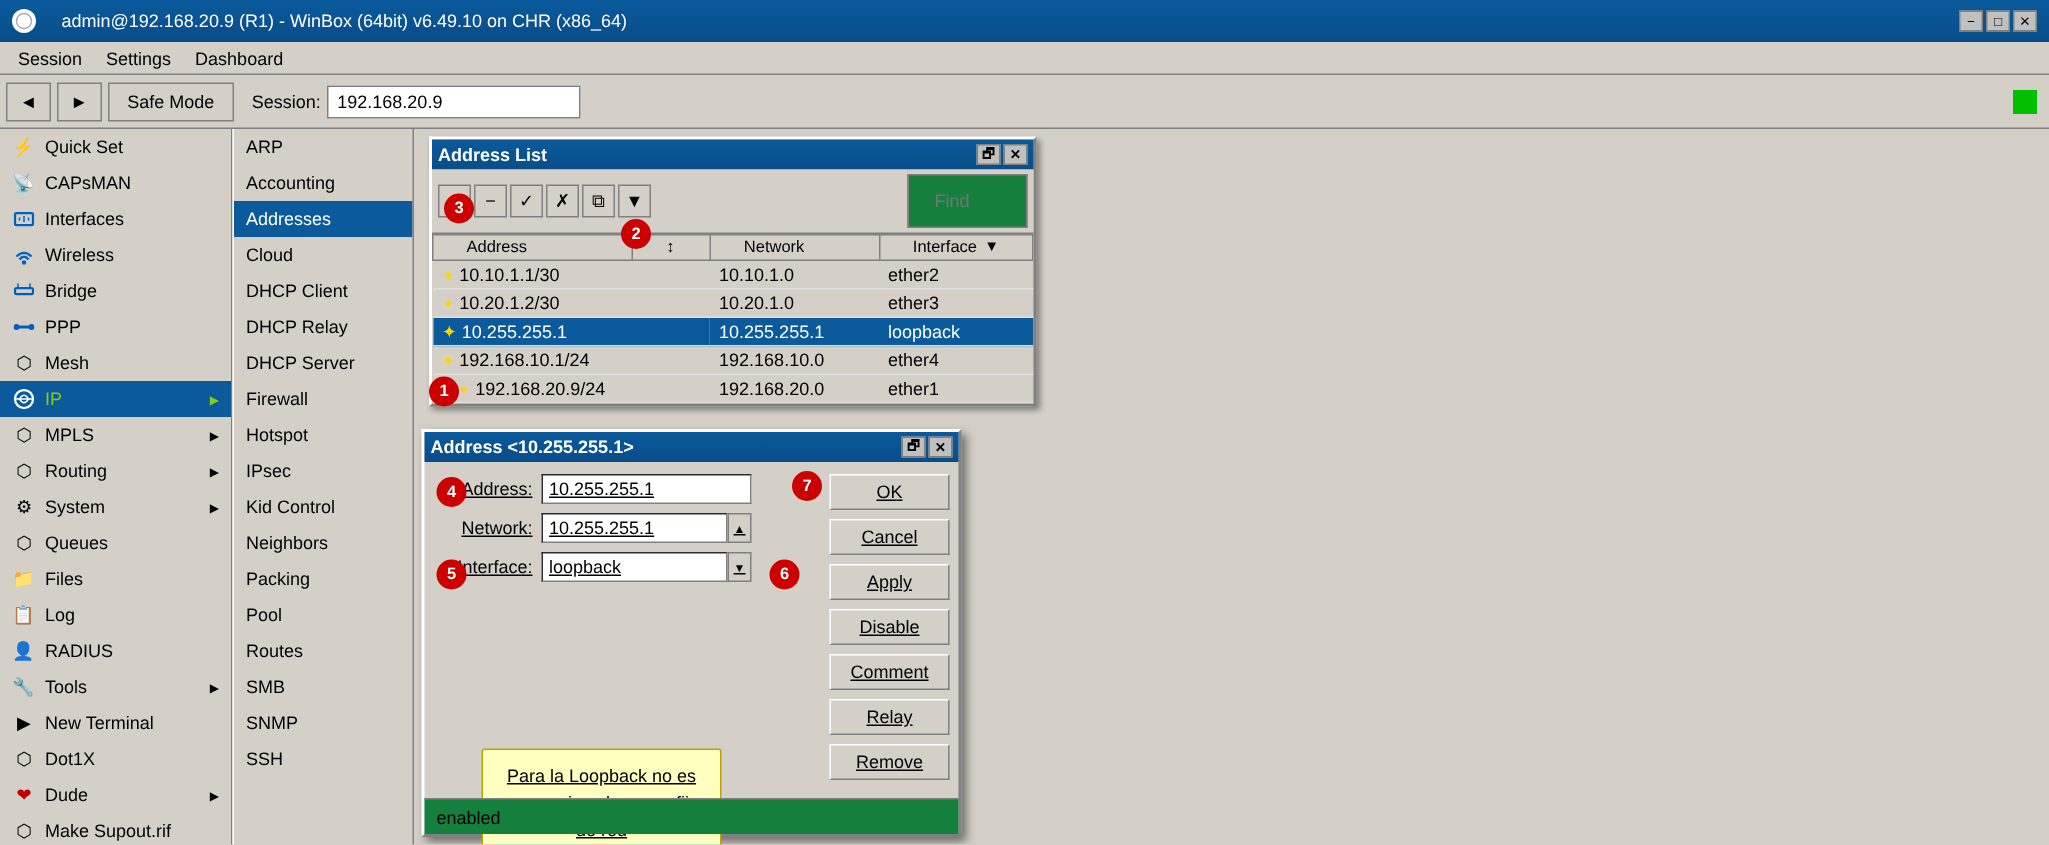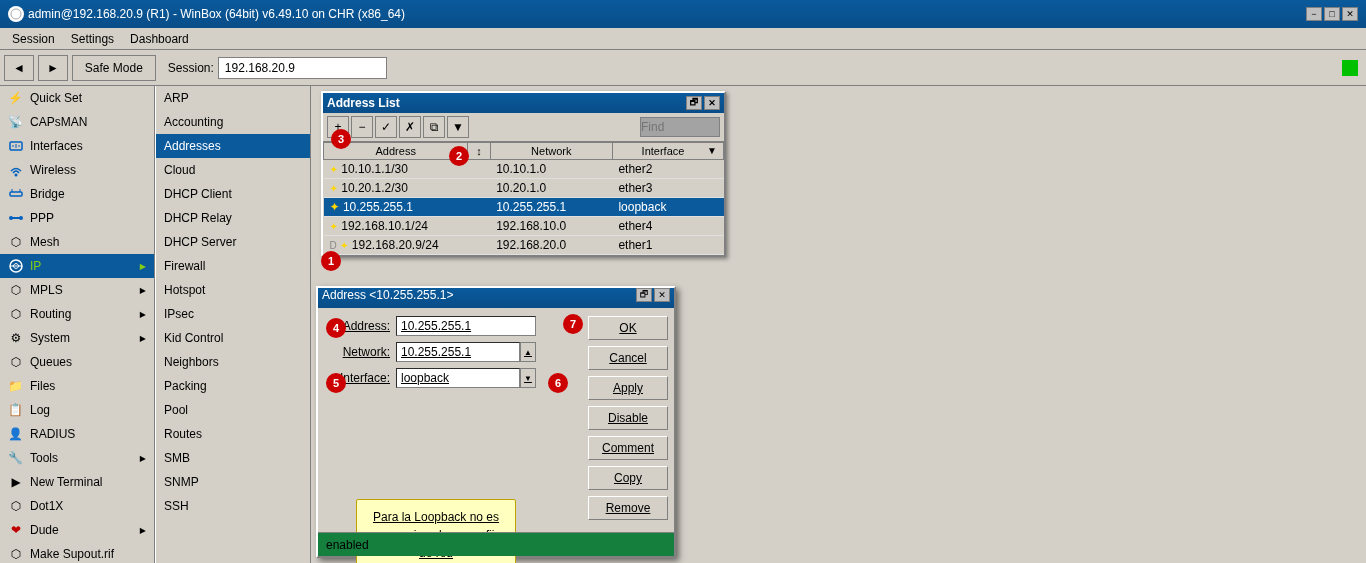--- a/index.html
+++ b/index.html
@@ -1,20 +1,20 @@
 <!DOCTYPE html>
 <html><head>
   <meta charset="utf-8">
   <style>
     * { box-sizing: border-box; margin: 0; padding: 0; }
     body { font-family: 'Segoe UI', Tahoma, Geneva, Verdana, sans-serif; font-size: 12px; background: #d4d0c8; overflow: hidden; width: 1366px; height: 563px; }
 
     
     .title-bar { background: linear-gradient(to bottom, #0a5a9c, #084d88); color: white; height: 28px; display: flex; align-items: center; justify-content: space-between; padding: 0 8px; font-size: 12px; }
-    .title-bar-left { display: flex; align-items: center; gap: 4px; }
+    .title-bar-left { display: flex; align-items: center; gap: 17px; }
     .title-bar-icon { width: 16px; height: 16px; background: #fff; border-radius: 50%; display: flex; align-items: center; justify-content: center; }
     .title-bar-controls { display: flex; gap: 2px; }
 
     
     .menu-bar { background: #d4d0c8; height: 22px; display: flex; align-items: center; border-bottom: 1px solid #808080; padding: 0 4px; text-align: center; }
     .menu-item { padding: 2px 8px; cursor: pointer; font-size: 12px; }
 
     
     .toolbar { background: #d4d0c8; height: 36px; display: flex; align-items: center; padding: 0 4px; gap: 4px; border-bottom: 1px solid #808080; }
     .toolbar-btn { background: #d4d0c8; border: 1px solid #808080; height: 26px; padding: 2px 8px; cursor: pointer; display: flex; align-items: center; gap: 4px; font-size: 12px; }
@@ -27,49 +27,49 @@
     .main-layout { display: flex; height: calc(563px - 86px); }
 
     
     .sidebar { width: 155px; background: #d4d0c8; border-right: 1px solid #808080; overflow-y: auto; flex-shrink: 0; }
     .sidebar-item { display: flex; align-items: center; gap: 6px; padding: 3px 8px; cursor: pointer; font-size: 12px; height: 24px; }
     .sidebar-item.active { background: #0a5a9c; color: #84cc16; }
     .sidebar-icon { width: 16px; height: 16px; display: inline-flex; align-items: center; justify-content: center; flex-shrink: 0; }
     .sidebar-arrow { margin-left: auto; font-size: 8px; }
 
     
-    .submenu { width: 156px; background: #d4d0c8; border-right: 1px solid #808080; overflow-y: auto; flex-shrink: 0; border-left: 1px solid #fff; }
+    .submenu { width: 121px; background: #d4d0c8; border-right: 1px solid #808080; overflow-y: auto; flex-shrink: 0; border-left: 1px solid #fff; }
     .submenu-item { padding: 3px 8px; cursor: pointer; font-size: 12px; height: 24px; display: flex; align-items: center; }
     .submenu-item.active { background: #0a5a9c; color: white; }
 
     
     .content-area { flex: 1; background: #d4d0c8; position: relative; overflow: hidden; }
 
     
     .win-window { position: absolute; background: #d4d0c8; border: 2px solid #808080; border-top: 2px solid #fff; border-left: 2px solid #fff; box-shadow: 2px 2px 4px rgba(0,0,0,0.4); }
     .win-title-bar { background: linear-gradient(to bottom, #0a5a9c, #084d88); color: white; height: 20px; display: flex; align-items: center; justify-content: space-between; padding: 0 4px; font-size: 12px; font-weight: bold; }
     .win-title-controls { display: flex; gap: 2px; }
     .win-ctrl-btn { width: 16px; height: 14px; background: #c0c0c0; border: 1px solid #808080; display: flex; align-items: center; justify-content: center; cursor: pointer; font-size: 9px; color: #000; }
 
     
     .win-toolbar { display: flex; align-items: center; gap: 2px; padding: 3px 4px; background: #d4d0c8; border-bottom: 1px solid #808080; }
     .win-tool-btn { width: 22px; height: 22px; background: #d4d0c8; border: 1px solid #808080; display: flex; align-items: center; justify-content: center; cursor: pointer; font-size: 12px; }
-    .win-search { margin-left: auto; background: #a3a3a3; border: 1px solid #808080; height: 20px; padding: 2px 0; font-size: 12px; width: 80px; }
+    .win-search { margin-left: auto; background: #15803d; border: 1px solid #808080; height: 36px; padding: 2px 17px; font-size: 12px; width: 80px; }
 
     
     .win-table { width: 100%; border-collapse: collapse; font-size: 12px; }
-    .win-table th { background: #d4d0c8; border: 1px solid #808080; padding: 2px 6px; text-align: center; font-weight: normal; font-size: 11px; }
+    .win-table th { background: #d4d0c8; border: 1px solid #808080; padding: 2px 22px; text-align: left; font-weight: normal; font-size: 11px; }
     .win-table td { border-bottom: 1px solid #e0e0e0; padding: 2px 6px; }
     .win-table tr.selected { background: #0a5a9c; color: white; }
     .row-marker { color: #888; font-size: 10px; }
     .addr-icon { color: gold; font-size: 10px; }
 
     
     .dialog-window { position: absolute; background: #d4d0c8; border: 2px solid #808080; border-top: 2px solid #fff; border-left: 2px solid #fff; box-shadow: 3px 3px 6px rgba(0,0,0,0.5); }
-    .dialog-title { background: linear-gradient(to bottom, #0a5a9c, #084d88); color: white; height: 20px; display: flex; justify-content: space-between; padding: 0 4px; font-size: 12px; font-weight: normal; }
+    .dialog-title { background: linear-gradient(to bottom, #0a5a9c, #084d88); color: white; height: 20px; display: flex; align-items: center; justify-content: space-between; padding: 0 4px; font-size: 12px; font-weight: bold; }
     .form-row { display: flex; align-items: center; margin-bottom: 6px; }
     .form-label { width: 70px; text-align: right; padding-right: 6px; font-size: 12px; }
     .form-input { background: white; border: 1px inset #808080; height: 20px; padding: 2px 4px; font-size: 12px; width: 140px; }
     .form-input-with-btn { display: flex; }
     .form-input-btn { width: 16px; background: #d4d0c8; border: 1px solid #808080; cursor: pointer; display: flex; align-items: center; justify-content: center; font-size: 8px; }
     .dialog-btn { width: 80px; height: 24px; background: #d4d0c8; border: 1px solid #808080; border-top: 1px solid #fff; border-left: 1px solid #fff; cursor: pointer; font-size: 12px; margin-bottom: 4px; display: block; width: 80px; }
     .dialog-buttons { display: flex; flex-direction: column; align-items: center; padding: 8px 6px; gap: 2px; }
 
     
     .tooltip-balloon { position: absolute; background: #ffffc0; border: 1px solid #c0a000; padding: 8px 10px; font-size: 12px; text-align: center; line-height: 1.5; max-width: 160px; border-radius: 2px; }
@@ -381,21 +381,21 @@
           <div class="tooltip-balloon" style="left: 30px; top: 105px; position: relative;">
             <span>Para la Loopback no es necesario colocar prefijo de red</span>
           </div>
         </div>
         <div class="dialog-buttons">
           <button class="dialog-btn">OK</button>
           <button class="dialog-btn">Cancel</button>
           <button class="dialog-btn">Apply</button>
           <button class="dialog-btn">Disable</button>
           <button class="dialog-btn">Comment</button>
-          <button class="dialog-btn">Copy</button>
+          <button class="dialog-btn">Relay</button>
           <button class="dialog-btn">Remove</button>
         </div>
       </div>
       <div class="status-bar" style="position:relative; bottom:auto;">
         <span>enabled</span>
       </div>
     </div>
 
   </div>
 </div>

